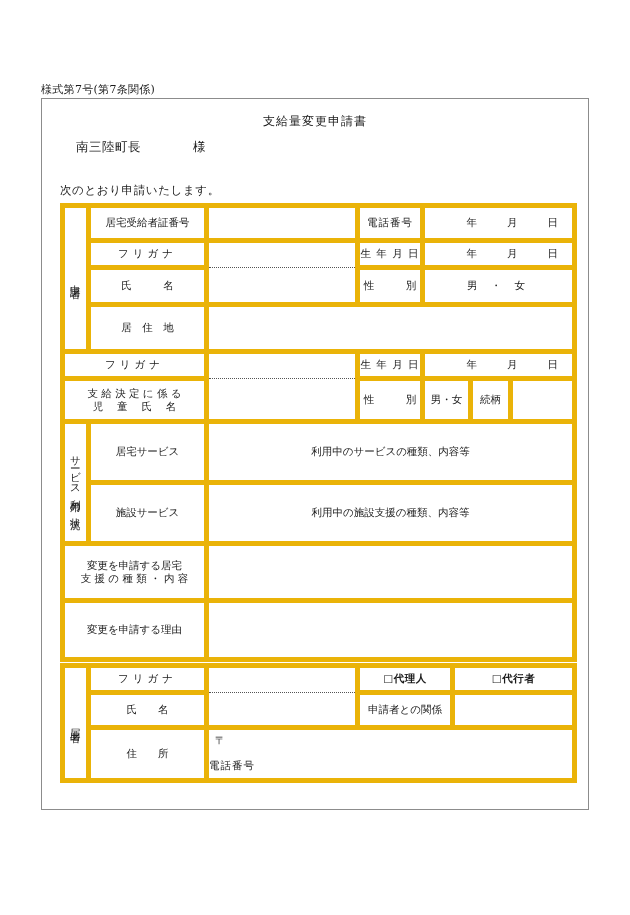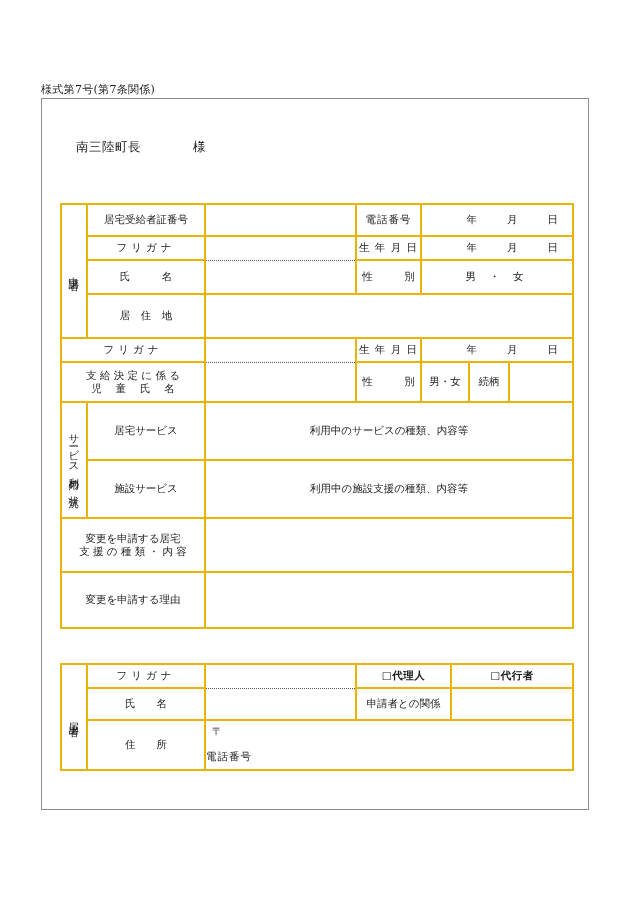--- a/index.html
+++ b/index.html
@@ -66,21 +66,21 @@
   }
 
   
   table.grid {
     position: absolute;
     border-collapse: collapse;
     table-layout: fixed;
     font-size: 10.5px;
   }
   table.grid td {
-    border: 2px solid #eab308;
+    border: 5px solid #eab308;
     padding: 0;
     vertical-align: middle;
     text-align: center;
     line-height: 1.25;
   }
 
   #main-table { left: 18px; top: 104px; width: 512px; }
   #submitter-table { left: 18px; top: 564px; width: 512px; }
 
   
@@ -160,25 +160,27 @@
 
   .checkbox-label { letter-spacing: 0.5px; font-weight: bold; }
 </style>
 </head>
 <body>
 
 <div class="form-number">様式第7号(第7条関係)</div>
 
 <div class="page-frame">
 
+  <div class="doc-title">支給量変更申請書</div>
 
   <div class="addressee">
     <span>南三陸町長</span><span class="gap"></span><span>様</span>
   </div>
 
+  <div class="lead-text">次のとおり申請いたします。</div>
 
   <table class="grid" id="main-table">
     <colgroup>
       <col style="width:26px">
       <col style="width:118px">
       <col style="width:151px">
       <col style="width:65px">
       <col style="width:48px">
       <col style="width:40px">
       <col style="width:64px">

